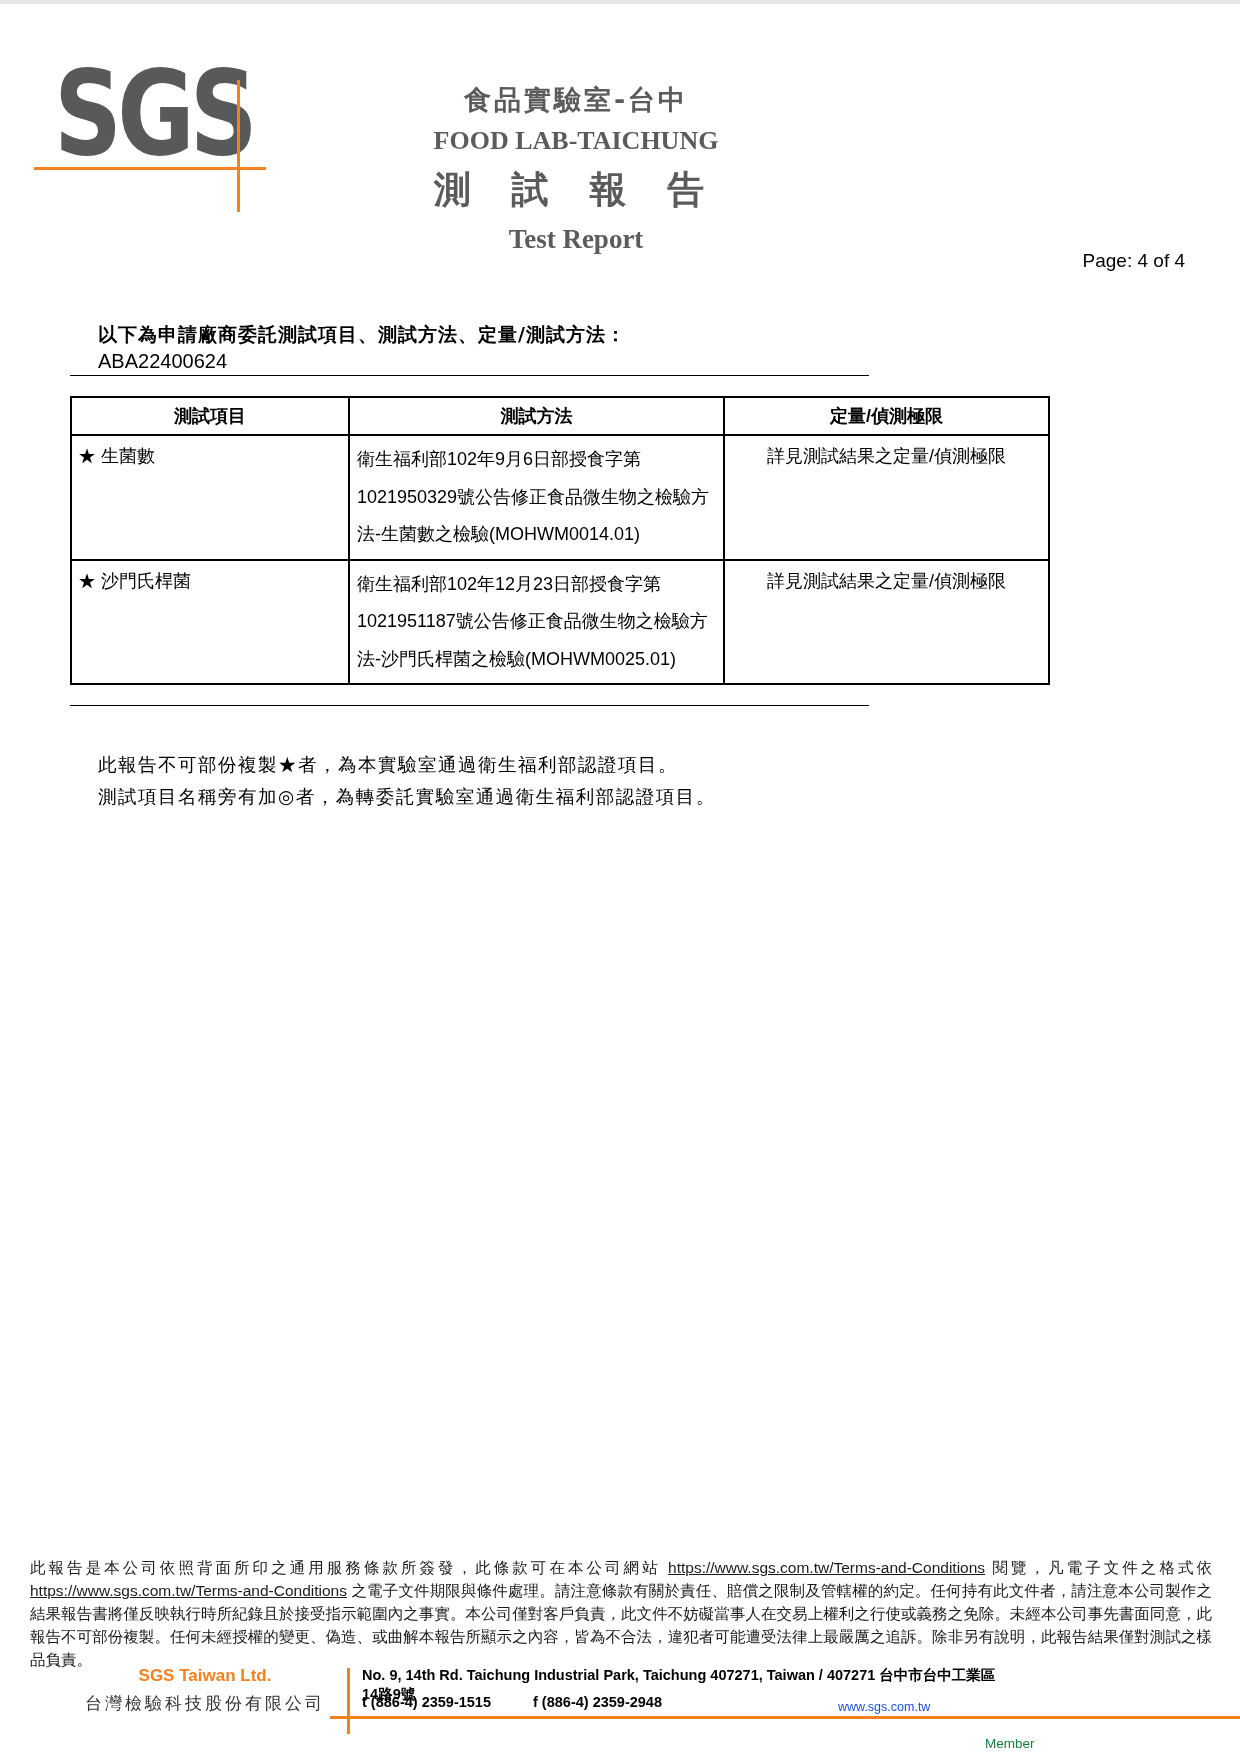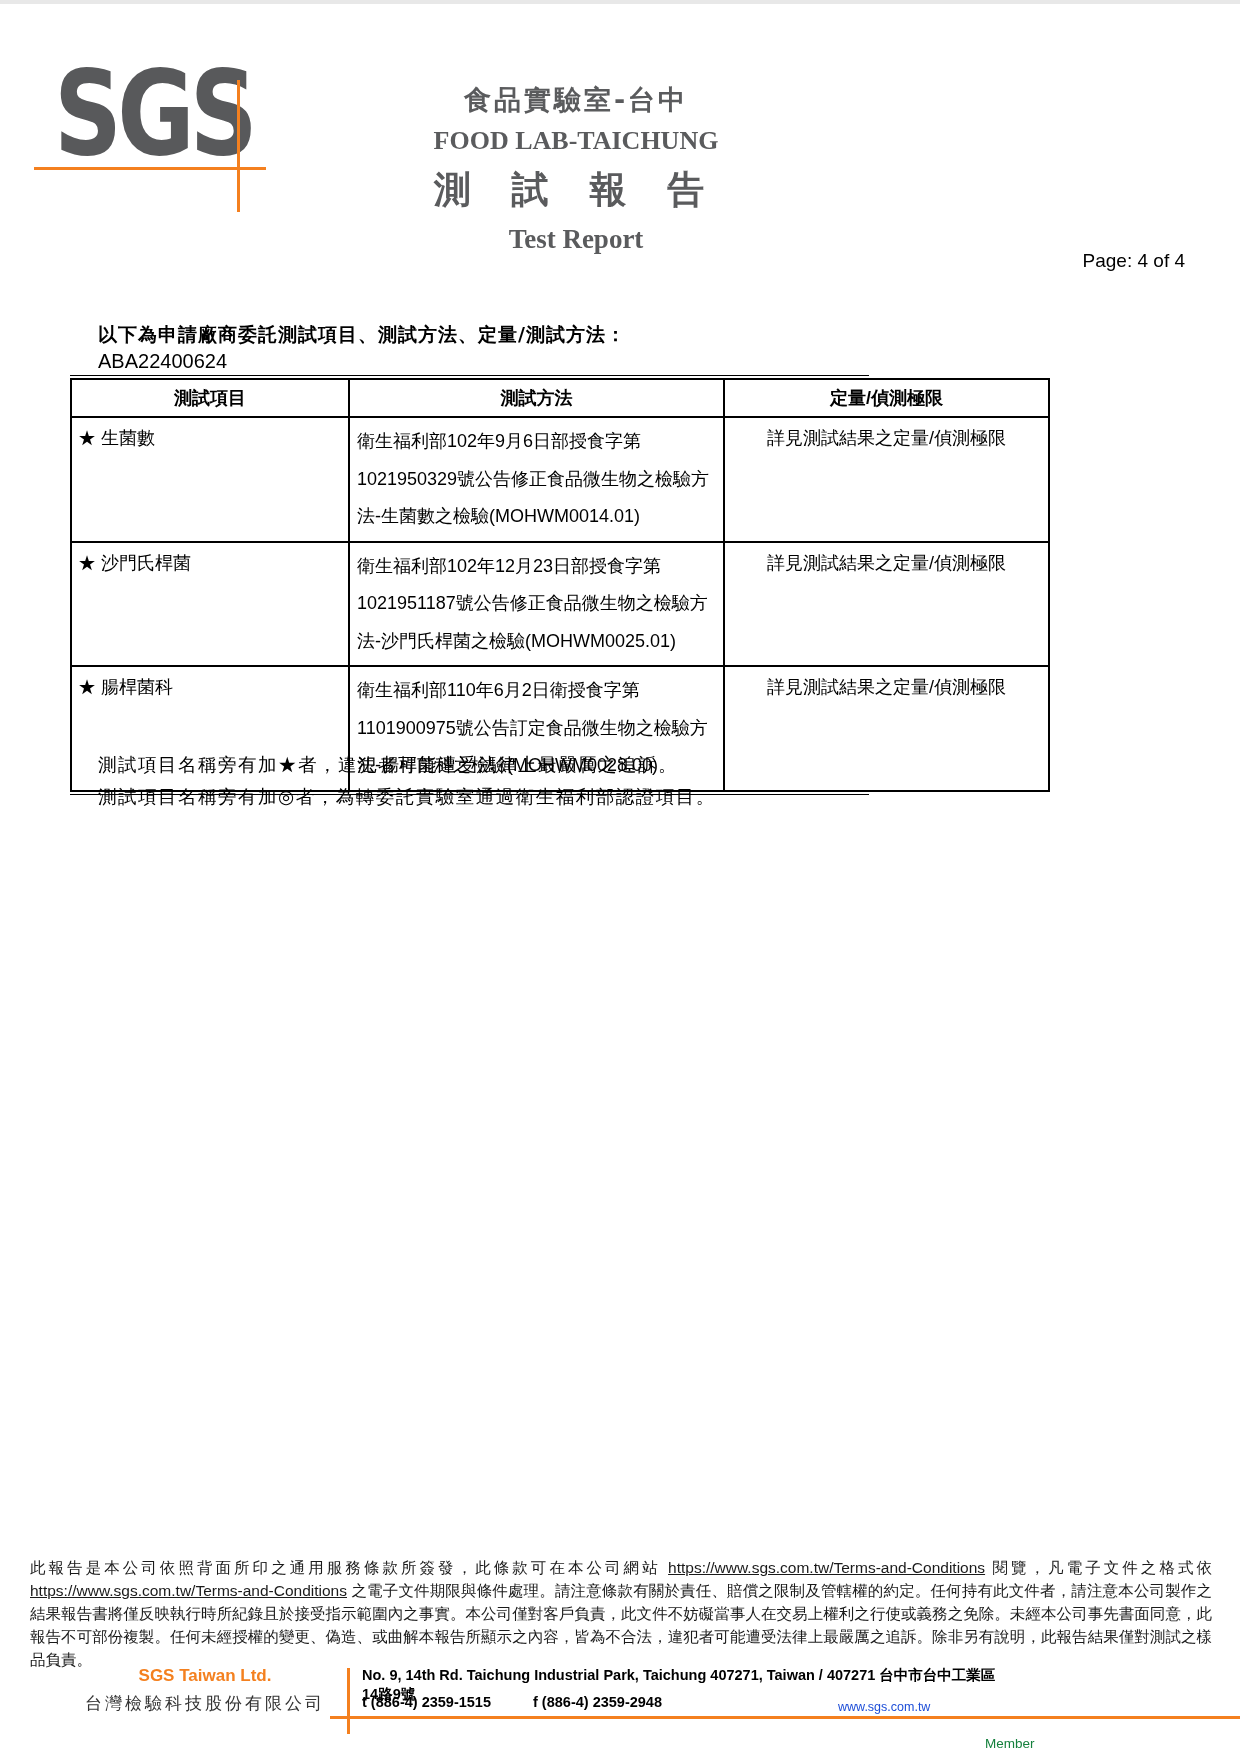--- a/index.html
+++ b/index.html
@@ -20,21 +20,21 @@
   .titles{position:absolute;left:276px;top:78px;width:600px;text-align:center;color:#5a5b5d;}
   .t-zh{font-family:"DejaVu Serif","Liberation Serif",serif;font-weight:bold;font-size:27px;letter-spacing:3px;margin-bottom:8px;}
   .t-en{font-family:"Liberation Serif",serif;font-weight:bold;font-size:26px;margin-bottom:9px;}
   .t-rzh{font-family:"DejaVu Serif","Liberation Serif",serif;font-weight:bold;font-size:37px;letter-spacing:14px;margin-bottom:9px;}
   .t-ren{font-family:"Liberation Serif",serif;font-weight:bold;font-size:27px;}
   .page-num{position:absolute;right:55px;top:246px;font-size:19px;color:#000;}
   
   .intro{position:absolute;left:98px;top:318px;font-family:"DejaVu Serif","Liberation Serif",serif;font-weight:bold;font-size:19px;letter-spacing:1px;}
   .report-no{position:absolute;left:98px;top:346px;font-size:20px;}
   
-  .tbl-wrap{position:absolute;left:70px;top:371px;width:799px;border-top:1px solid #000;border-bottom:1px solid #000;padding:2px 0;}
+  .tbl-wrap{position:absolute;left:70px;top:371px;width:799px;border-top:1px solid #000;border-bottom:1px solid #000;padding:20px 0;}
   table.main{border-collapse:collapse;width:100%;table-layout:fixed;}
   table.main td,table.main th{border:2px solid #000;vertical-align:top;font-size:18px;}
   table.main th{height:32px;vertical-align:middle;text-align:center;font-weight:bold;padding:2px;}
   .col-item{width:278px;}
   .col-method{width:375px;}
   .col-limit{width:325px;}
   td.item{padding:8px 6px;line-height:24px;}
   td.method{padding:5px 7px;line-height:37.5px;}
   td.limit{padding:8px 4px;text-align:center;line-height:24px;}
   .row-h{height:110px;}
@@ -101,30 +101,25 @@
         <tr class="row-h">
           <td class="item"><span>★</span> <span>生菌數</span></td>
           <td class="method">衛生福利部102年9月6日部授食字第1021950329號公告修正食品微生物之檢驗方法-生菌數之檢驗(MOHWM0014.01)</td>
           <td class="limit">詳見測試結果之定量/偵測極限</td>
         </tr>
         <tr class="row-h">
           <td class="item"><span>★</span> <span>沙門氏桿菌</span></td>
           <td class="method">衛生福利部102年12月23日部授食字第1021951187號公告修正食品微生物之檢驗方法-沙門氏桿菌之檢驗(MOHWM0025.01)</td>
           <td class="limit">詳見測試結果之定量/偵測極限</td>
         </tr>
-        <tr class="row-h">
-          <td class="item"><span>★</span> <span>腸桿菌科</span></td>
-          <td class="method">衛生福利部110年6月2日衛授食字第1101900975號公告訂定食品微生物之檢驗方法-腸桿菌科之檢驗(MOHWM0028.00)</td>
-          <td class="limit">詳見測試結果之定量/偵測極限</td>
-        </tr>
       </tbody>
     </table>
   </div>
 
-  <div class="note note1">測試項目名稱旁有加★者，違犯者可能遭受法律上最嚴厲之追訴。</div>
+  <div class="note note1">此報告不可部份複製★者，為本實驗室通過衛生福利部認證項目。</div>
   <div class="note note2">測試項目名稱旁有加◎者，為轉委託實驗室通過衛生福利部認證項目。</div>
 
   <div class="legal"><span>此報告是本公司依照背面所印之通用服務條款所簽發，此條款可在本公司網站 </span><span class="u">https://www.sgs.com.tw/Terms-and-Conditions</span><span> 閱覽，凡電子文件之格式依 </span><span class="u">https://www.sgs.com.tw/Terms-and-Conditions</span><span> 之電子文件期限與條件處理。請注意條款有關於責任、賠償之限制及管轄權的約定。任何持有此文件者，請注意本公司製作之結果報告書將僅反映執行時所紀錄且於接受指示範圍內之事實。本公司僅對客戶負責，此文件不妨礙當事人在交易上權利之行使或義務之免除。未經本公司事先書面同意，此報告不可部份複製。任何未經授權的變更、偽造、或曲解本報告所顯示之內容，皆為不合法，違犯者可能遭受法律上最嚴厲之追訴。除非另有說明，此報告結果僅對測試之樣品負責。</span></div>
 
   <div class="footer">
     <div class="f-company-en">SGS Taiwan Ltd.</div>
     <div class="f-company-zh">台灣檢驗科技股份有限公司</div>
     <div class="f-vline"></div>
     <div class="f-address">No. 9, 14th Rd. Taichung Industrial Park, Taichung 407271, Taiwan / 407271 台中市台中工業區14路9號</div>
     <div class="f-tel">t (886-4) 2359-1515</div>

